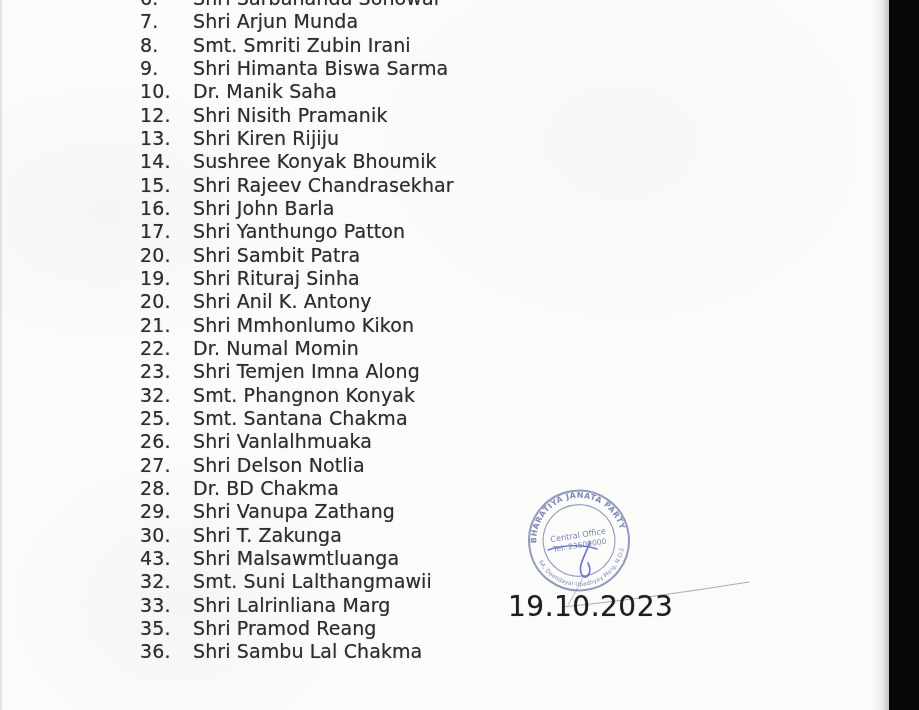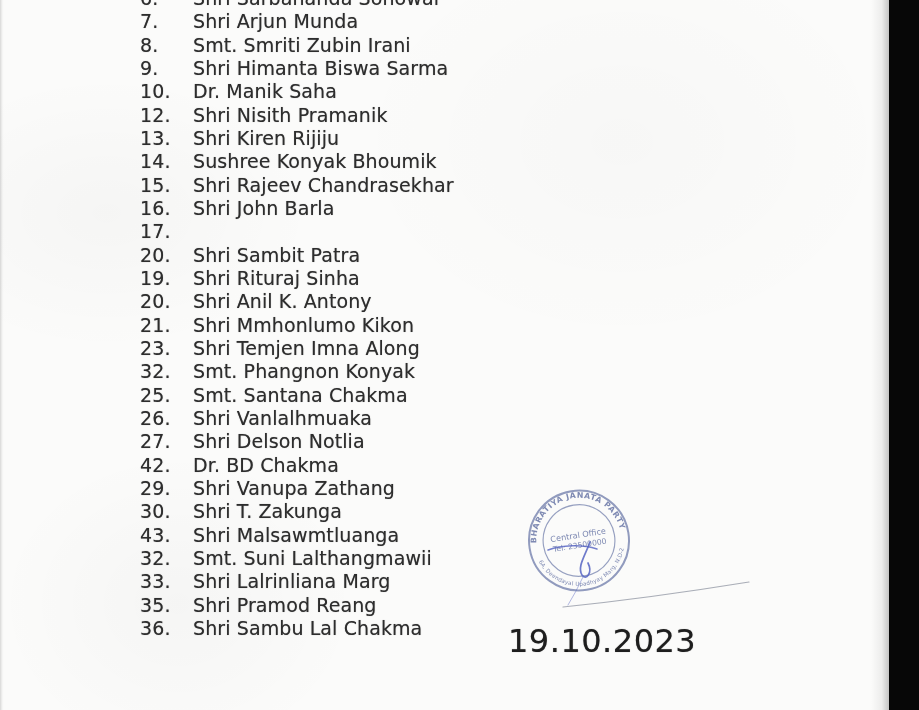--- a/index.html
+++ b/index.html
@@ -74,22 +74,22 @@
   
   .signature {
     position: absolute;
     left: 540px; top: 530px;
     width: 220px; height: 85px;
   }
 
   
   .doc-date {
     position: absolute;
-    left: 508px; top: 622px;
-    font-size: 32px;
+    left: 508px; top: 590px;
+    font-size: 28px;
     letter-spacing: 0.5px;
     color: #1e1e1e;
     text-shadow: 0 0 0.8px rgba(30,30,30,0.6);
   }
 </style>
 </head>
 <body>
 
 <div class="screen">
 
@@ -131,59 +131,64 @@
         <li>
           <span class="num">15.</span>
           <span class="name">Shri Rajeev Chandrasekhar</span>
         </li>
         <li>
           <span class="num">16.</span>
           <span class="name">Shri John Barla</span>
         </li>
         <li>
           <span class="num">17.</span>
+          <span class="name">Shri Yanthungo Patton</span>
         </li>
         <li>
           <span class="num">20.</span>
           <span class="name">Shri Sambit Patra</span>
         </li>
         <li>
           <span class="num">19.</span>
           <span class="name">Shri Rituraj Sinha</span>
         </li>
         <li>
           <span class="num">20.</span>
           <span class="name">Shri Anil K. Antony</span>
         </li>
         <li>
           <span class="num">21.</span>
           <span class="name">Shri Mmhonlumo Kikon</span>
         </li>
         <li>
+          <span class="num">22.</span>
+          <span class="name">Dr. Numal Momin</span>
+        </li>
+        <li>
           <span class="num">23.</span>
           <span class="name">Shri Temjen Imna Along</span>
         </li>
         <li>
           <span class="num">32.</span>
           <span class="name">Smt. Phangnon Konyak</span>
         </li>
         <li>
           <span class="num">25.</span>
           <span class="name">Smt. Santana Chakma</span>
         </li>
         <li>
           <span class="num">26.</span>
           <span class="name">Shri Vanlalhmuaka</span>
         </li>
         <li>
           <span class="num">27.</span>
           <span class="name">Shri Delson Notlia</span>
         </li>
         <li>
-          <span class="num">42.</span>
+          <span class="num">28.</span>
           <span class="name">Dr. BD Chakma</span>
         </li>
         <li>
           <span class="num">29.</span>
           <span class="name">Shri Vanupa Zathang</span>
         </li>
         <li>
           <span class="num">30.</span>
           <span class="name">Shri T. Zakunga</span>
         </li>

